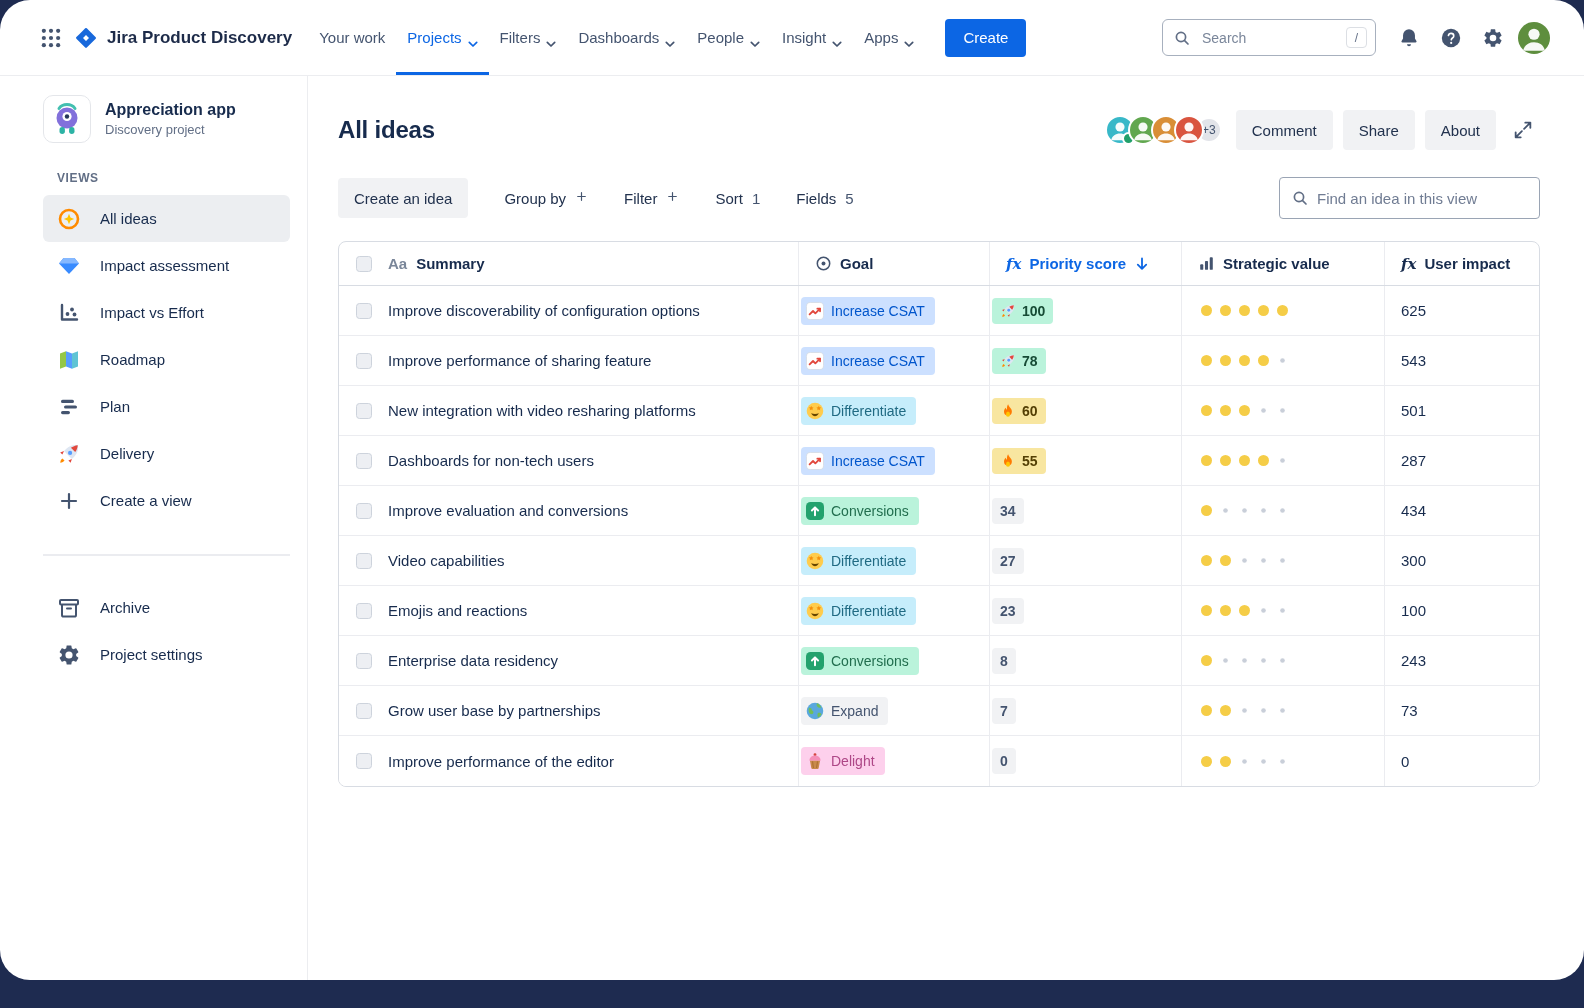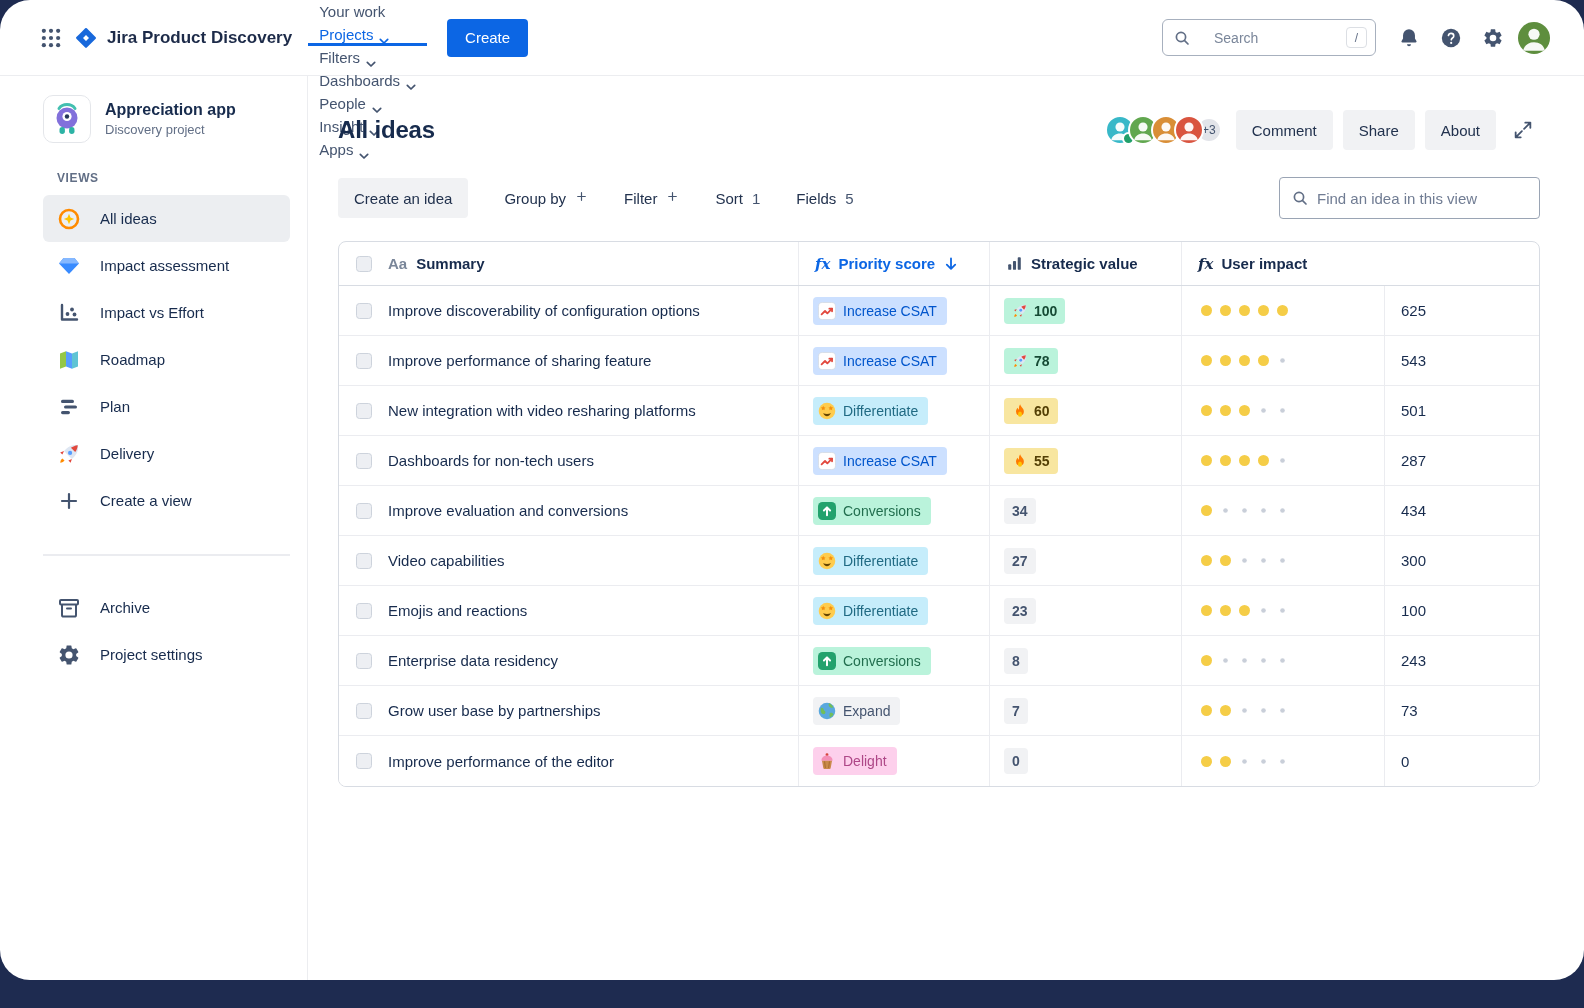--- a/index.html
+++ b/index.html
@@ -11,27 +11,27 @@
   [data-icon]{ display:inline-flex; align-items:center; justify-content:center; flex:none; }
   [data-icon] svg{ display:block; width:100%; height:100%; }
 
   
   .topnav { height:76px; display:flex; align-items:center; padding:0 34px 0 34px; border-bottom:1px solid #ECEDF0; }
   .iconbtn { width:34px; height:34px; display:flex; align-items:center; justify-content:center; background:none; border:none; cursor:pointer; border-radius:4px; }
   .iconbtn [data-icon]{ width:22px; height:22px; }
   .brand { display:flex; align-items:center; gap:9px; margin-left:6px; cursor:pointer; }
   .brand .logo { width:24px; height:24px; }
   .brand-name { font-size:17px; font-weight:700; color:#1D2B49; white-space:nowrap; }
-  .nav-items { align-self:stretch; display:flex; align-items:stretch; margin-left:16px;flex-direction:column; }
+  .nav-items { align-self:stretch; display:flex; align-items:stretch; margin-left:16px; }
   .nav-item { display:flex; align-items:center; gap:6px; padding:0 11px; font-size:15px; font-weight:500; color:#44546F; border-top:3px solid transparent; border-bottom:3px solid transparent; cursor:pointer; white-space:nowrap; }
   .nav-item.active { color:#0C66E4; border-bottom-color:#0C66E4; }
   .chev { width:10px; height:7px; }
   .create-btn { margin-left:20px; height:38px; padding:0 18px; background:#0C66E4; color:#fff; font-size:15px; font-weight:500; border:none; border-radius:4px; cursor:pointer; font-family:inherit; }
   .topnav-right { margin-left:auto; display:flex; align-items:center; gap:8px; }
-  .search { display:flex; align-items:center; gap:24px; width:214px; height:37px; border:1px solid #A7B0BE; border-radius:6px; padding:0 8px 0 11px; background:#fff; margin-right:8px; }
+  .search { display:flex; align-items:center; gap:12px; width:214px; height:37px; border:1px solid #A7B0BE; border-radius:6px; padding:0 8px 0 11px; background:#fff; margin-right:8px; }
   .s-ic { width:16px; height:16px; }
   .search input { flex:1; min-width:0; border:none; outline:none; font-size:14px; color:#172B4D; font-family:inherit; }
   .search input::placeholder { color:#7A869A; }
   .slash { width:21px; height:21px; border:1px solid #DCDFE4; border-radius:4px; color:#626F86; font-size:12px; display:flex; align-items:center; justify-content:center; }
   .user-avatar { width:32px; height:32px; border-radius:50%; background:#5E8E3E; overflow:hidden; cursor:pointer; flex:none; }
   .user-avatar [data-icon]{ width:100%; height:100%; }
 
   
   .shell { display:flex; height:904px; }
   .sidebar { width:308px; flex:none; border-right:1px solid #ECEDF0; padding:19px 17px 0 43px; }
@@ -76,21 +76,21 @@
   .th + .th { border-left:1px solid #EBECF0; }
   .th-summary { gap:0; padding-left:17px; }
   .th-summary .checkbox { margin-right:16px; }
   .aa { color:#7A8699; font-weight:700; font-size:15px; margin-right:9px; }
   .th-ic { width:17px; height:17px; }
   .sort-ic { width:16px; height:16px; }
   .th-pri { color:#0C66E4; }
   .fx { font-style:italic; font-family:"DejaVu Serif", serif; font-weight:700; font-size:15px; }
   .trow { height:50px; border-bottom:1px solid #EBECF0; background:#fff; }
   .trow:last-child { border-bottom:none; }
-  .td { display:flex; align-items:center; padding-left:14px; min-width:0; }
+  .td { display:flex; align-items:center; padding-left:2px; min-width:0; }
   .td + .td { border-left:1px solid #EBECF0; }
   .checkbox { width:16px; height:16px; border-radius:3.5px; background:#EDEFF3; border:1px solid #CDD3DC; flex:none; cursor:pointer; }
   .td-summary { padding-left:17px; gap:16px; }
   .sum { font-size:15px; color:#172B4D; white-space:nowrap; overflow:hidden; text-overflow:ellipsis; }
   .chip { display:inline-flex; align-items:center; gap:7px; height:28px; padding:0 10px 0 5px; border-radius:4px; font-size:14px; font-weight:500; white-space:nowrap; }
   .chip-ic { width:18px; height:18px; }
   .pchip { display:inline-flex; align-items:center; gap:6px; height:26px; padding:0 8px; border-radius:4px; font-size:14px; font-weight:700; }
   .pchip .chip-ic { width:16px; height:16px; }
   .td-dots { padding-left:19px; gap:8px; }
   .dot { width:11px; height:11px; border-radius:50%; background:#F5CD47; flex:none; }
@@ -383,20 +383,29 @@
           </div>
         </div>
 
         <div class="table">
           <div class="thead gridcols">
             <div class="th th-summary">
               <span class="checkbox"></span>
               <span class="aa">Aa</span>
               <span>Summary</span>
             </div>
+            <div class="th">
+              <span class="th-ic" data-icon="goal-icon">
+                  <svg viewBox="0 0 20 20">
+                    <circle cx="10" cy="10" r="7.3" fill="none" stroke="#44546F" stroke-width="1.8"></circle>
+                    <circle cx="10" cy="10" r="2.3" fill="#44546F"></circle>
+                  </svg>
+                </span>
+              <span>Goal</span>
+            </div>
             <div class="th th-pri">
               <span class="fx">fx</span>
               <span>Priority score</span>
               <span class="sort-ic" data-icon="sort-desc-icon">
                   <svg viewBox="0 0 16 16" fill="none" stroke="#0C66E4" stroke-width="1.8" stroke-linecap="round" stroke-linejoin="round">
                     <path d="M8 2.5v10M3.8 8.7L8 12.9l4.2-4.2"></path>
                   </svg>
                 </span>
             </div>
             <div class="th">

